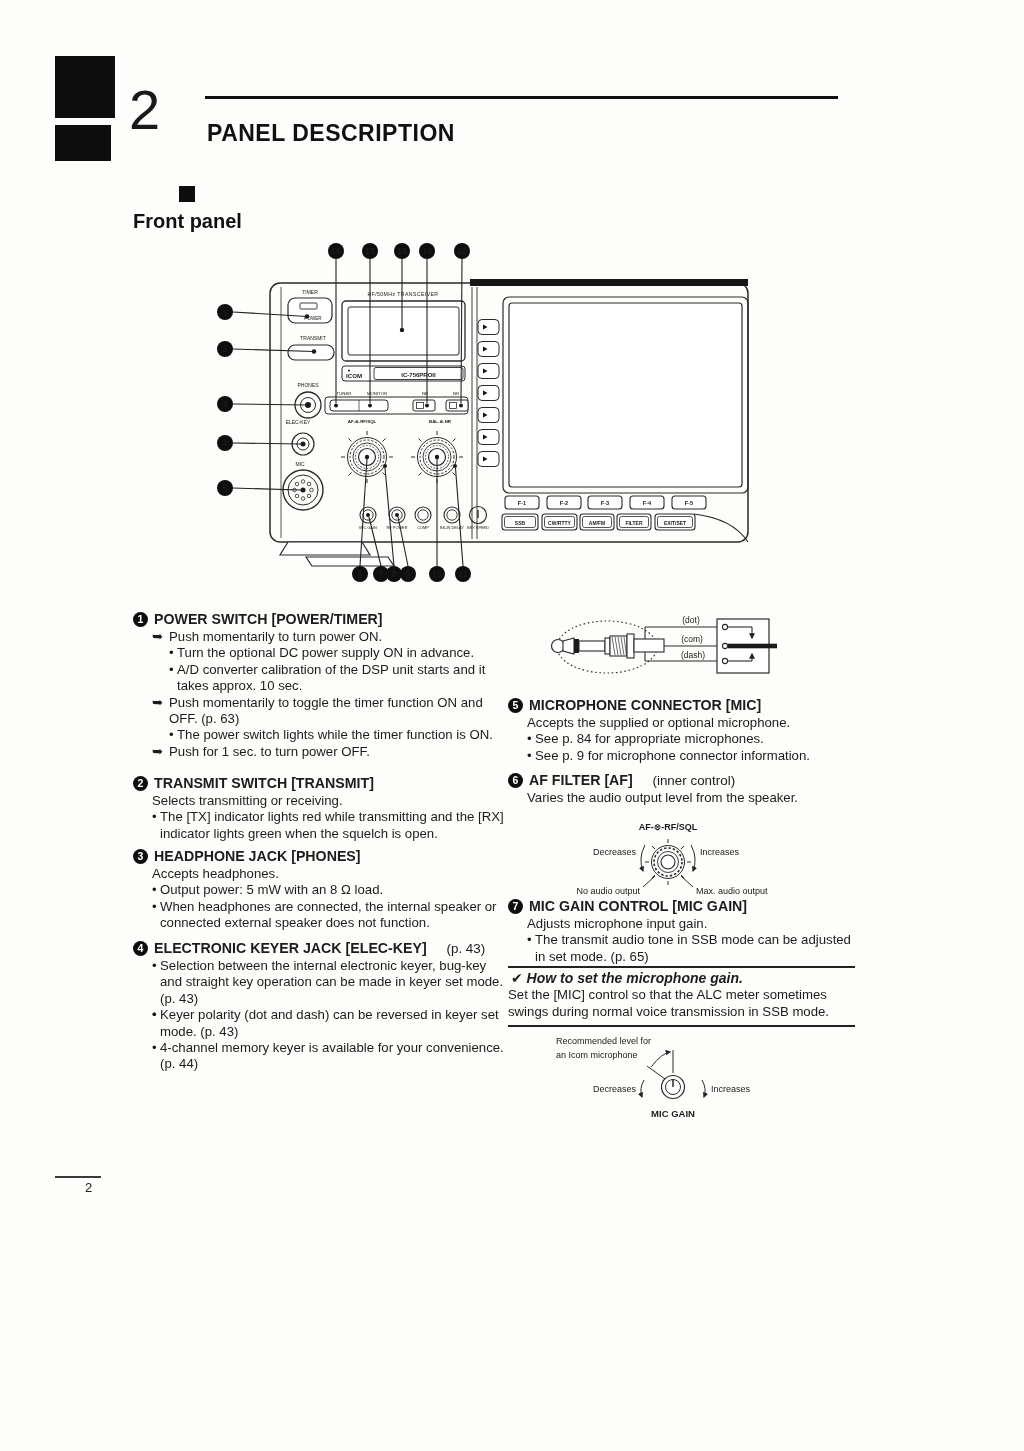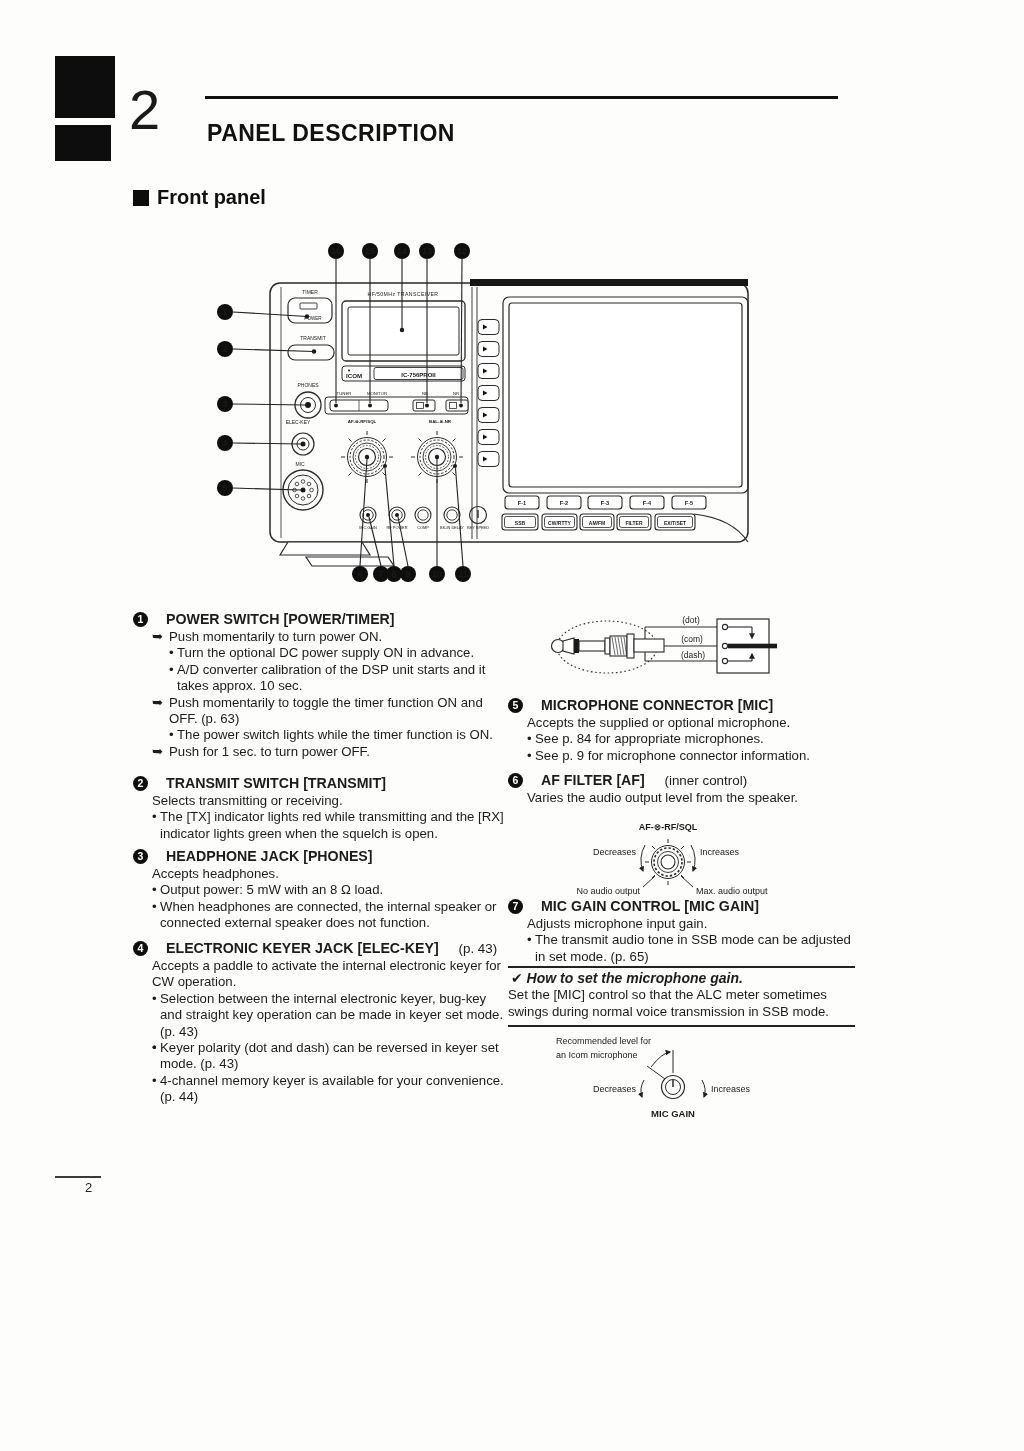--- a/index.html
+++ b/index.html
@@ -4,28 +4,28 @@
 <style>
   html,body{margin:0;padding:0;background:#9a9a9a;}
   .page{position:relative;width:1024px;height:1451px;background:#fdfdfb;overflow:hidden;
         font-family:"Liberation Sans","DejaVu Sans",sans-serif;color:#1c1c1c;}
   .abs{position:absolute;}
   
   .sq{position:absolute;background:#0d0d0d;}
   .chapter-num{position:absolute;font-size:56px;font-weight:400;color:#1a1a1a;line-height:1;}
   .h-rule{position:absolute;background:#111;height:2.5px;}
   .chapter-title{position:absolute;font-size:23px;font-weight:bold;letter-spacing:.5px;color:#111;margin-top:11px;}
-  .fp-head{position:absolute;font-size:20px;font-weight:bold;color:#111;display:flex;align-items:center;gap:8px;}
+  .fp-head{position:absolute;font-size:20px;font-weight:bold;color:#111;display:flex;align-items:center;gap:8px;flex-direction:column;}
   .fp-sq{width:16px;height:16px;background:#0d0d0d;display:inline-block;}
   
   .section{position:absolute;font-size:13.2px;line-height:16.4px;}
   .sec-h{display:flex;gap:6px;font-size:14.2px;line-height:17px;margin-bottom:1px;}
   .badge{flex:0 0 auto;width:15px;height:15px;border-radius:50%;background:#0e0e0e;color:#fff;
          font-size:10.5px;line-height:15px;text-align:center;font-weight:bold;margin-top:1px;}
-  .sec-title b{font-weight:bold;margin-left:12px;}
+  .sec-title b{font-weight:bold;}
   .suffix{font-weight:normal;font-size:13.4px;margin-left:16px;}
   .sec-body{margin-left:19px;}
   .l{position:relative;margin:0;}
   .l .mk{position:absolute;left:0;top:0;}
   .l.arrow{padding-left:17px;}
   .l.bullet{padding-left:8px;}
   .l.sub{margin-left:17px;padding-left:8px;}
   .l.plain{padding-left:0;}
   
   .tipbox{position:absolute;border-top:2px solid #222;border-bottom:2px solid #222;
@@ -370,21 +370,20 @@
       <p class="l bullet"><span class="mk">•</span><span>When headphones are connected, the internal speaker or connected external speaker does not function.</span></p>
     </div>
   </div>
 
   <div class="section" style="left:133px;top:940px;width:372px">
     <div class="sec-h">
         <span class="badge">4</span>
       <span class="sec-title"><b>ELECTRONIC KEYER JACK [ELEC-KEY]</b><span class="suffix"> (p. 43)</span></span>
       </div>
     <div class="sec-body">
-      <p class="l plain"><span>Accepts a paddle to activate the internal electronic keyer for CW operation.</span></p>
       <p class="l bullet"><span class="mk">•</span><span>Selection between the internal electronic keyer, bug-key and straight key operation can be made in keyer set mode. (p. 43)</span></p>
       <p class="l bullet"><span class="mk">•</span></p>
       <p class="l bullet"><span class="mk">•</span><span>Keyer polarity (dot and dash) can be reversed in keyer set mode. (p. 43)</span></p>
       <p class="l bullet"><span class="mk">•</span><span>4-channel memory keyer is available for your convenience. (p. 44)</span></p>
     </div>
   </div>
 
   <svg class="abs" style="left:545px;top:612px" width="330" height="112" viewBox="0 0 330 112">
     <g stroke="#2a2a2a" fill="none" stroke-width="1.1">
       <ellipse cx="62" cy="35" rx="50" ry="26" stroke-dasharray="1.6,2.6"></ellipse>

